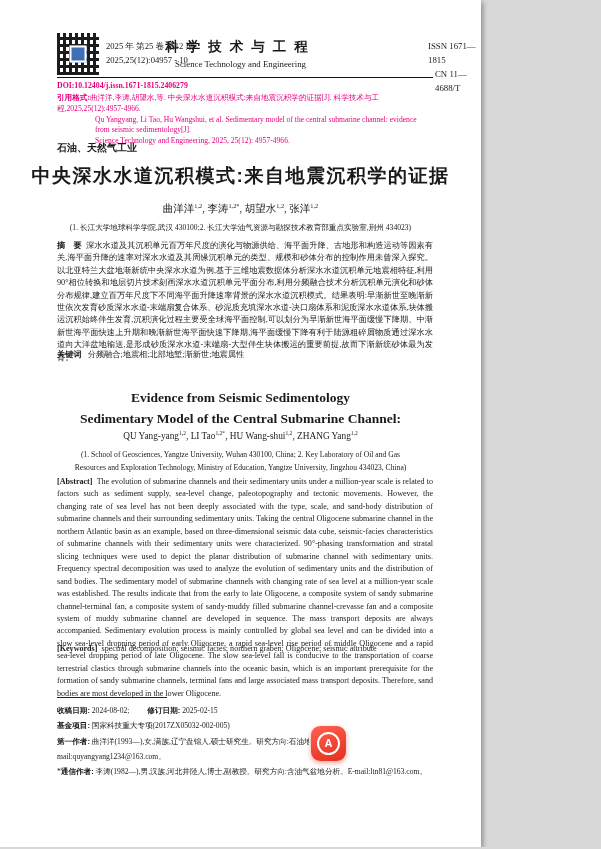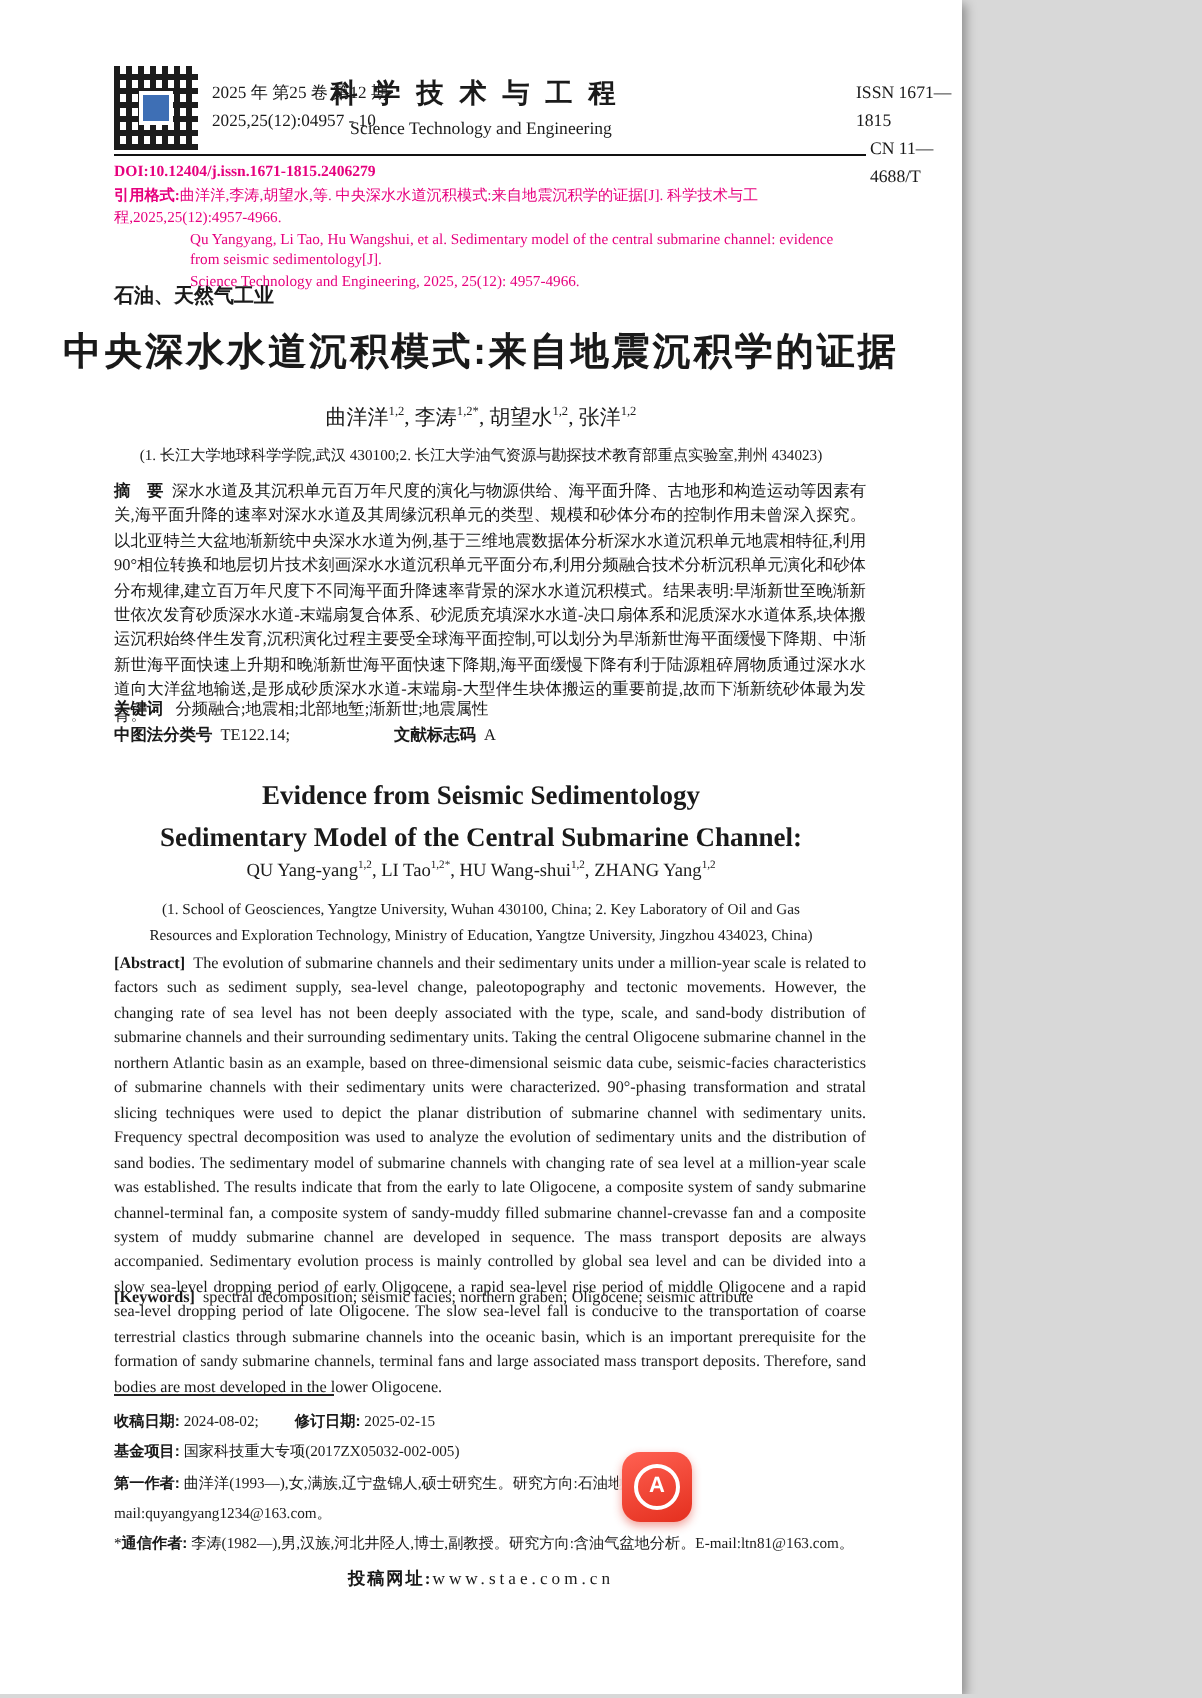--- a/index.html
+++ b/index.html
@@ -119,23 +119,20 @@
     <span>张洋</span><sup>1,2</sup>
   </div>
   <div class="abs affil-cn">(1. 长江大学地球科学学院,武汉 430100;2. 长江大学油气资源与勘探技术教育部重点实验室,荆州 434023)</div>
 
   <div class="abs abstract-cn">
     <b>摘　要</b>&nbsp;&nbsp;<span>深水水道及其沉积单元百万年尺度的演化与物源供给、海平面升降、古地形和构造运动等因素有关,海平面升降的速率对深水水道及其周缘沉积单元的类型、规模和砂体分布的控制作用未曾深入探究。以北亚特兰大盆地渐新统中央深水水道为例,基于三维地震数据体分析深水水道沉积单元地震相特征,利用90°相位转换和地层切片技术刻画深水水道沉积单元平面分布,利用分频融合技术分析沉积单元演化和砂体分布规律,建立百万年尺度下不同海平面升降速率背景的深水水道沉积模式。结果表明:早渐新世至晚渐新世依次发育砂质深水水道-末端扇复合体系、砂泥质充填深水水道-决口扇体系和泥质深水水道体系,块体搬运沉积始终伴生发育,沉积演化过程主要受全球海平面控制,可以划分为早渐新世海平面缓慢下降期、中渐新世海平面快速上升期和晚渐新世海平面快速下降期,海平面缓慢下降有利于陆源粗碎屑物质通过深水水道向大洋盆地输送,是形成砂质深水水道-末端扇-大型伴生块体搬运的重要前提,故而下渐新统砂体最为发育。</span>
   </div>
   <div class="abs kw">
     <b>关键词</b>&nbsp;&nbsp;&nbsp;<span>分频融合;地震相;北部地堑;渐新世;地震属性</span>
   </div>
-  <div class="abs clc">
-    <b style="font-family:'Liberation Sans','DejaVu Sans',sans-serif;">中图法分类号</b>&nbsp;&nbsp;<span>TE122.14;</span><span class="gap"></span><b style="font-family:'Liberation Sans','DejaVu Sans',sans-serif;">文献标志码</b>&nbsp;&nbsp;<span>A</span>
-  </div>
 
   <div class="abs title-en">
     <div>Evidence from Seismic Sedimentology</div>
     <div>Sedimentary Model of the Central Submarine Channel:</div>
   </div>
   <div class="abs authors-en">
     <span>QU Yang-yang</span><sup>1,2</sup><span>, </span>
     <span>LI Tao</span><sup>1,2*</sup><span>, </span>
     <span>HU Wang-shui</span><sup>1,2</sup><span>, </span>
     <span>ZHANG Yang</span><sup>1,2</sup>
@@ -167,17 +164,14 @@
       <span>*</span><b>通信作者:</b>&nbsp;<span>李涛(1982—),男,汉族,河北井陉人,博士,副教授。研究方向:含油气盆地分析。E-mail:ltn81@163.com。</span>
     </div>
   </div>
 
   <div class="abs ai-badge">
     <div class="ring">
         <span>A</span>
       </div>
   </div>
 
-  <div class="abs submit">
-    <b>投稿网址:</b><span style="letter-spacing:2px;">www.stae.com.cn</span>
-  </div>
 
 </div>
 
 </body></html>

